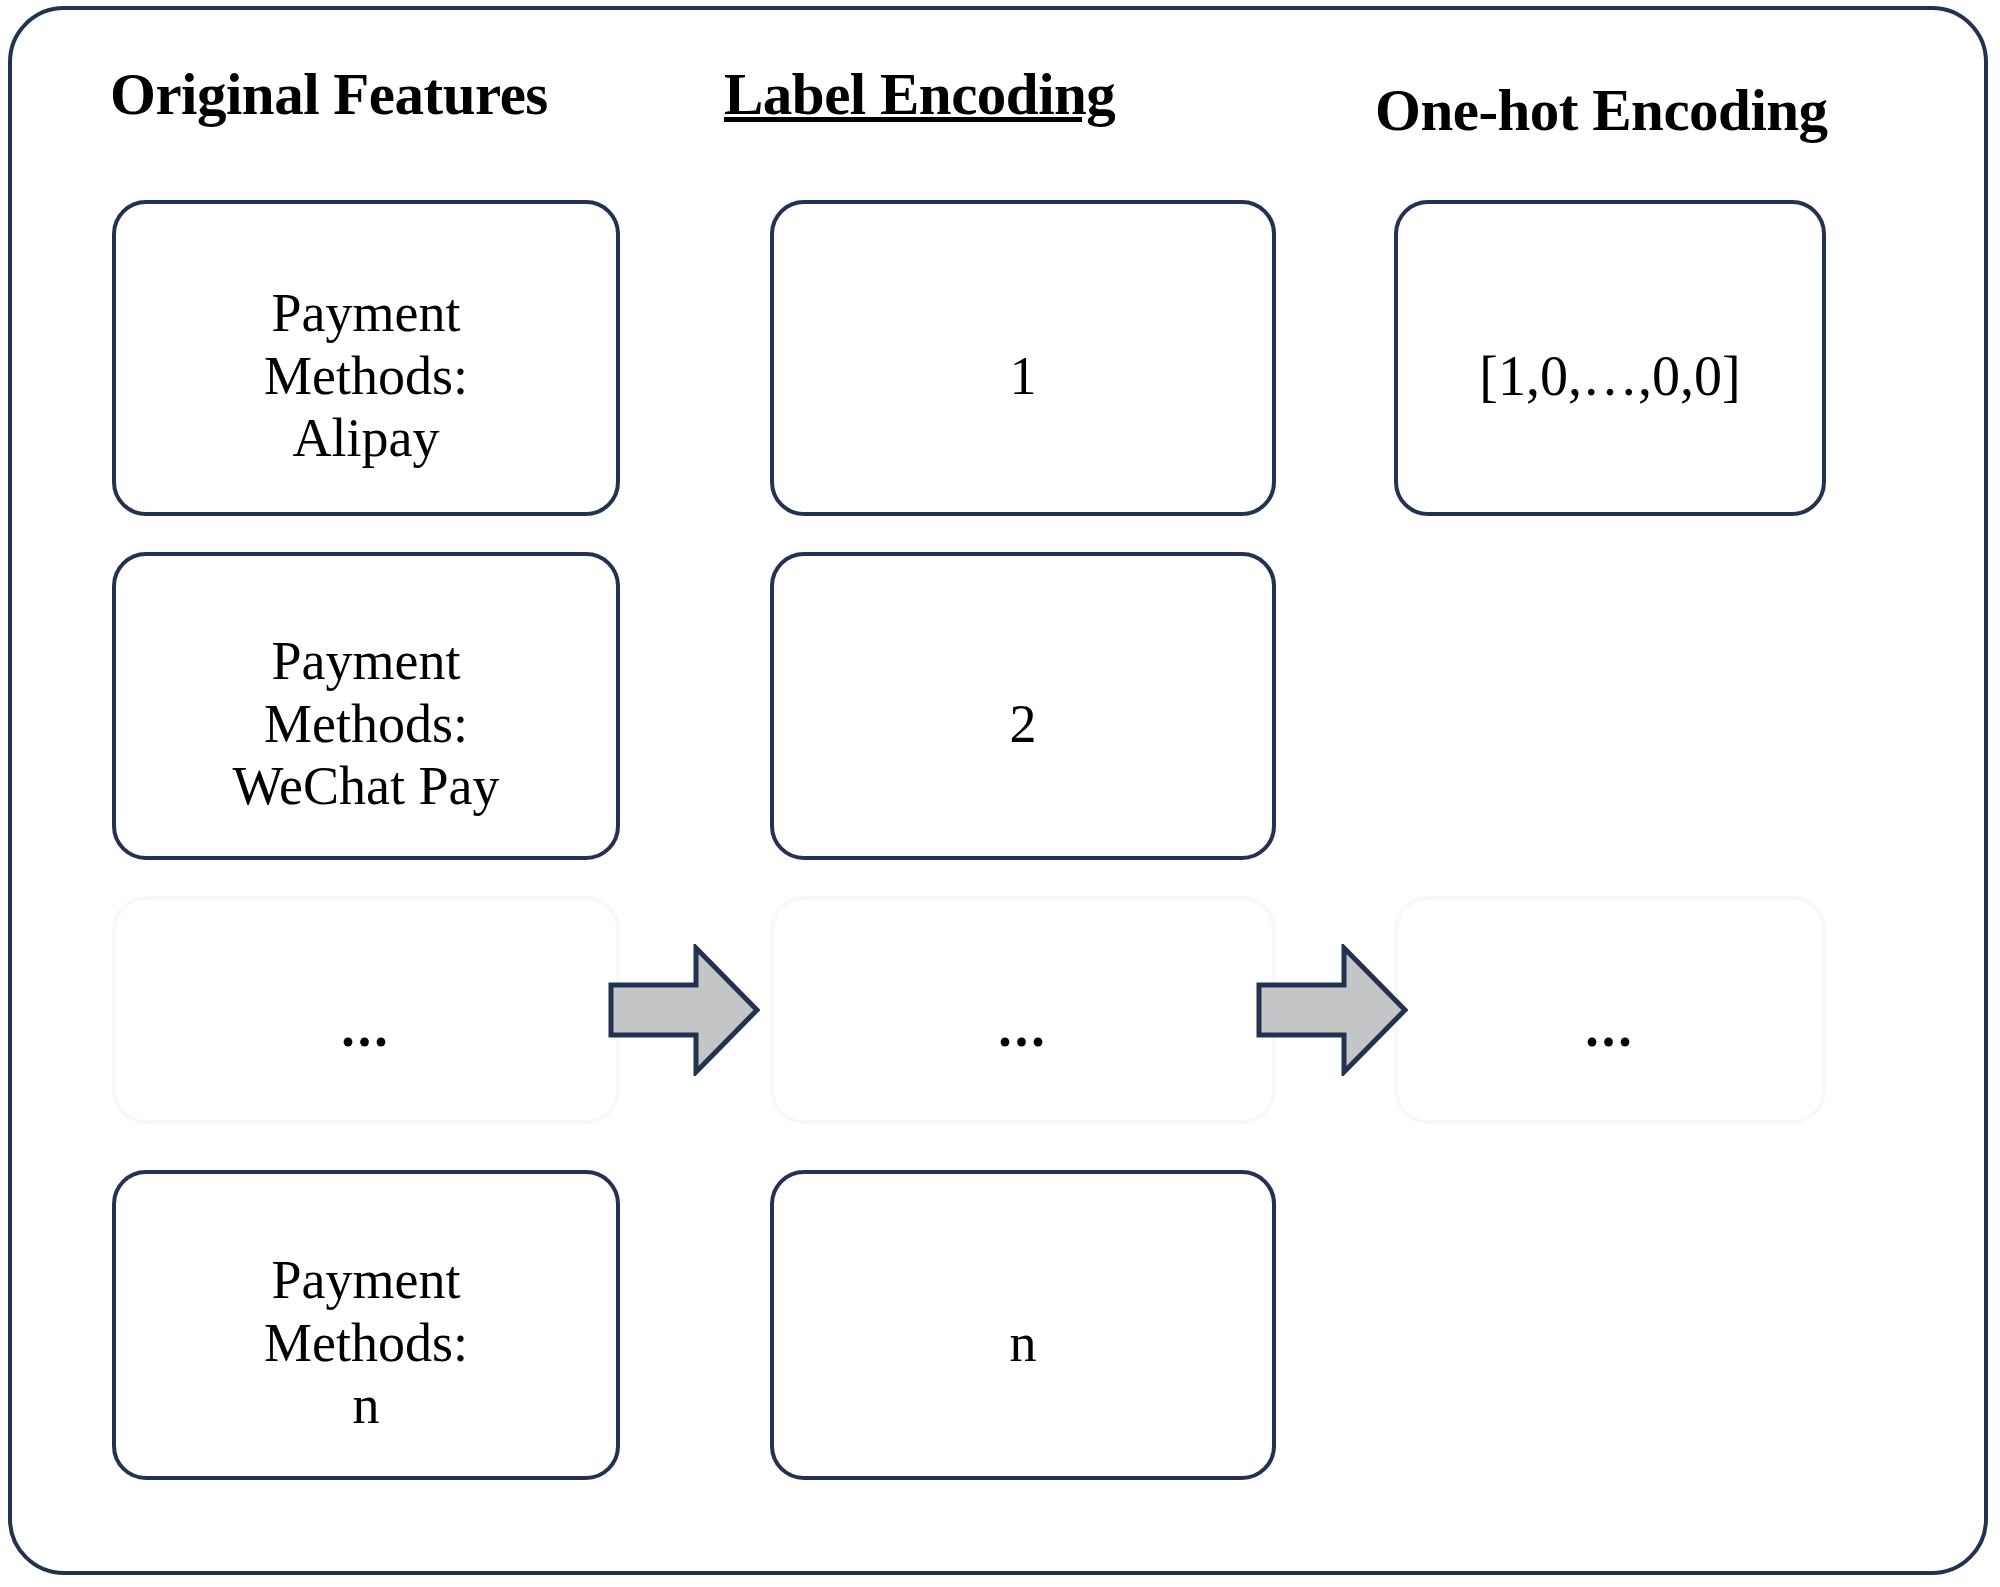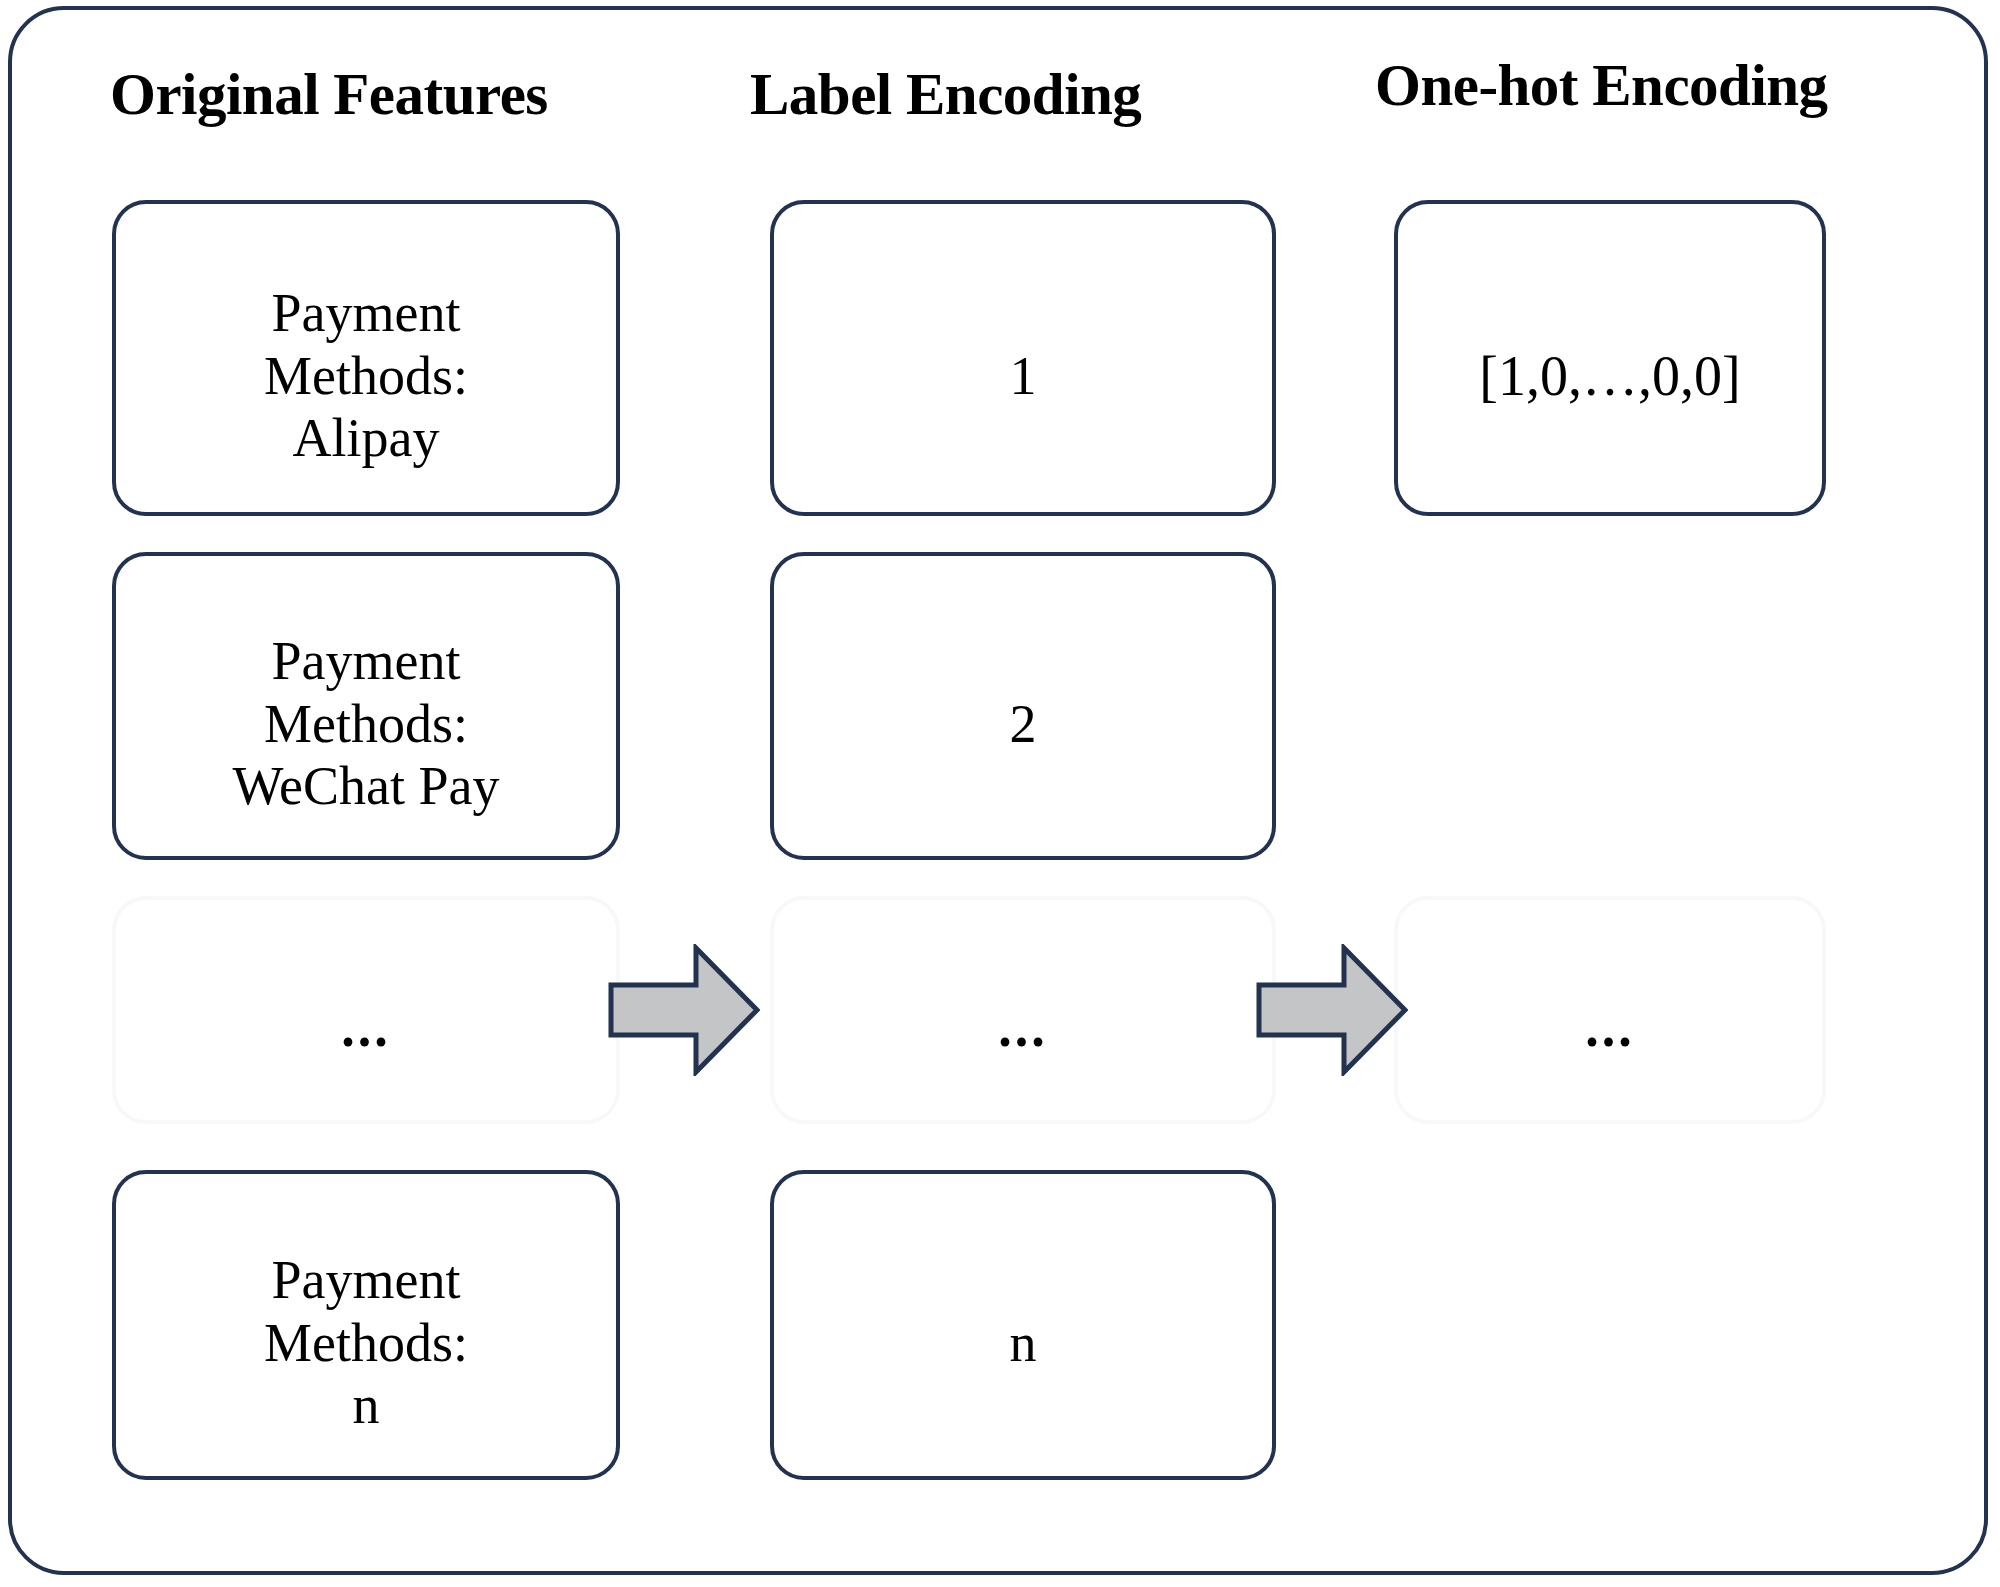--- a/index.html
+++ b/index.html
@@ -34,22 +34,22 @@
     position: absolute;
     font-family: "Liberation Serif", "DejaVu Serif", serif;
     font-weight: bold;
     font-size: 59px;
     color: #000000;
     white-space: nowrap;
     letter-spacing: -0.5px;
     text-align: left;
   }
   #hdr-original  { left: 110px;  top: 60px; width: 510px; }
-  #hdr-label     { left: 750px;  top: 60px; width: 505px; }
-  #hdr-onehot    { left: 1375px; top: 51px; width: 535px; }
+  #hdr-label     { left: 724px;  top: 60px; width: 505px; text-decoration: underline; }
+  #hdr-onehot    { left: 1375px; top: 76px; width: 535px; }
 
   
   .cell-box {
     position: absolute;
     border: 4px solid #23324f;
     border-radius: 34px;
     box-sizing: border-box;
     background: #ffffff;
     display: flex;
     align-items: center;

